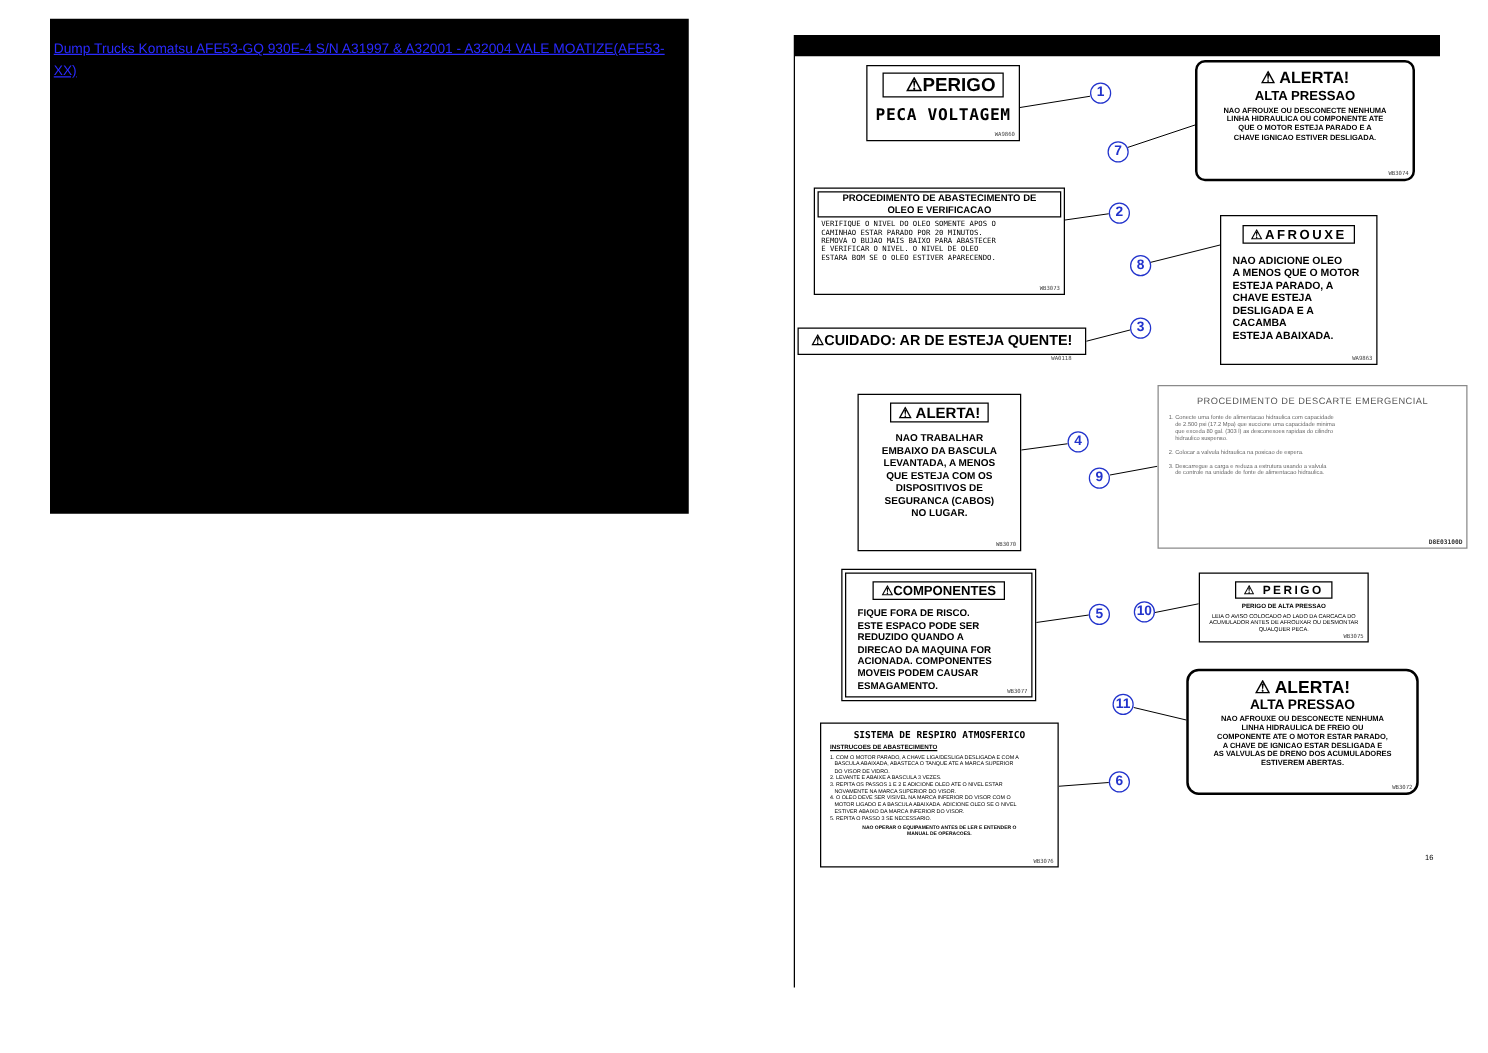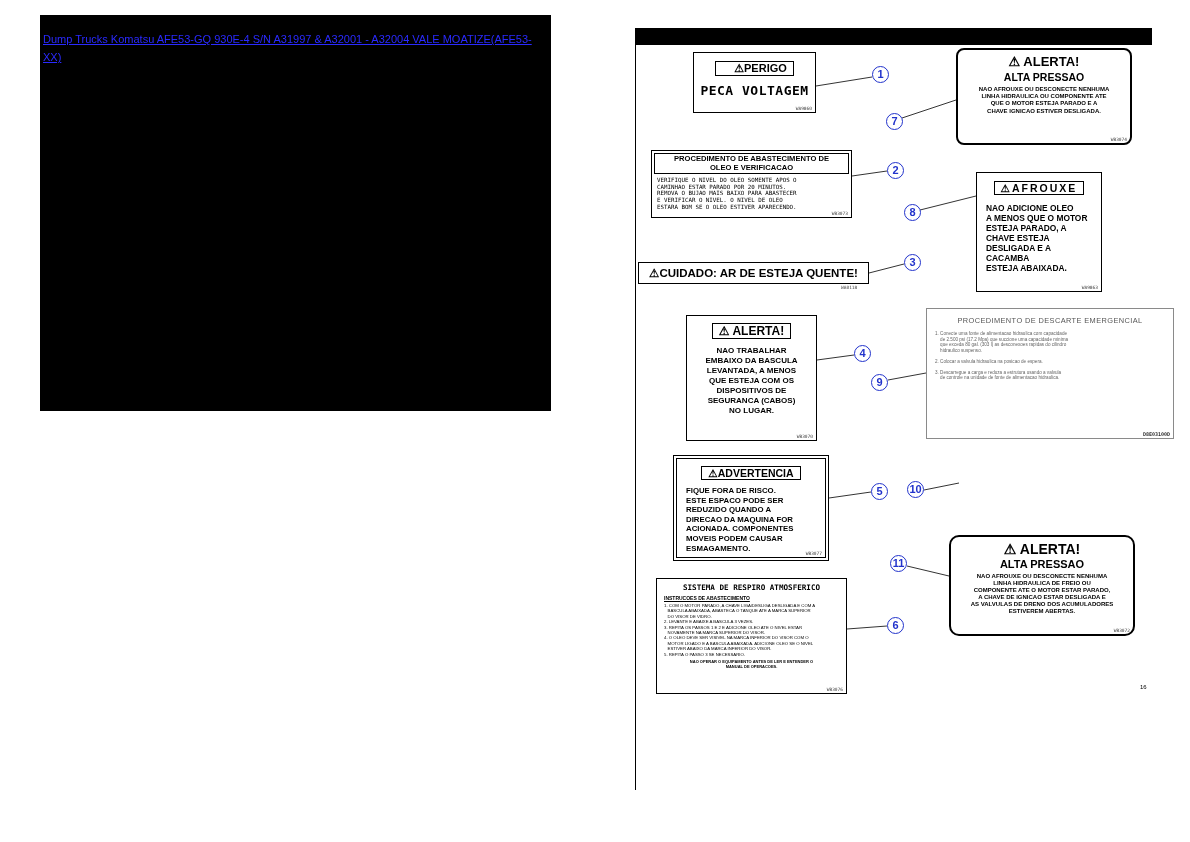--- a/index.html
+++ b/index.html
@@ -24,33 +24,33 @@
   .hbox { display: inline-block; border: 1px solid #000; font-weight: bold; padding: 0 6px;
           white-space: nowrap; }
   .code { position: absolute; right: 3px; bottom: 1px; font-size: 4.5px; color: #444;
           font-family: "DejaVu Sans Mono", monospace; }
   .pre  { white-space: pre-line; }
   .prew { white-space: pre-wrap; }
   .warn-ico { font-weight: bold; }
 
   
   .d-voltagem { left: 57px; top: 24px; width: 123px; height: 61px; text-align: center; padding-top: 5px; }
-  .d-voltagem .hbox { font-size: 11px; padding-left: 18px; }
+  .d-voltagem .hbox { font-size: 15px; padding-left: 18px; }
   .d-voltagem .body { font-family: "DejaVu Sans Mono", monospace; font-weight: bold;
                       font-size: 13px; margin-top: 7px; letter-spacing: 0.5px; }
 
   
   .d-alerta-top { left: 320px; top: 20px; width: 176px; height: 97px; border-width: 2px;
                   border-radius: 8px; text-align: center; padding-top: 4px; }
   .d-alerta-top .hdr { font-size: 13px; font-weight: bold; }
   .d-alerta-top .sub { font-size: 10.5px; font-weight: bold; margin: 2px 0 3px; }
   .d-alerta-top .body { font-size: 6px; font-weight: bold; line-height: 7.2px; }
 
   
-  .d-abastec { left: 15px; top: 122px; width: 201px; height: 68px; padding: 2px; }
+  .d-abastec { left: 15px; top: 122px; width: 201px; height: 86px; padding: 2px; }
   .d-abastec .hdr { display: block; border: 1px solid #000; font-weight: bold; font-size: 7.6px;
                     line-height: 8.6px; text-align: center; padding: 1px 0; }
   .d-abastec .body { font-family: "DejaVu Sans Mono", monospace; font-size: 5.8px;
                      line-height: 6.6px; padding: 3px 3px; }
 
   
   .d-cuidado { left: 340px; top: 144px; width: 126px; height: 120px; text-align: center; padding-top: 5px; }
   .d-cuidado .hbox { font-size: 10.5px; letter-spacing: 2px; }
   .d-cuidado .body { font-size: 8.4px; font-weight: bold; line-height: 10px; text-align: left;
                      padding-left: 9px; margin-top: 7px; }
@@ -213,32 +213,40 @@
 
 2. Colocar a valvula hidraulica na posicao de espera.
 
 3. Descarregue a carga e reduza a estrutura usando a valvula
     de controle na unidade de fonte de alimentacao hidraulica.</div>
       <div class="code">D8E03100D</div>
     </div>
 
     <div class="decal d-advert">
       <div class="inner">
-        <span class="hbox"><span class="warn-ico">⚠</span><span>ADVERTENCIA</span></span>
+        <span class="hbox"><span class="warn-ico">⚠</span><span>COMPONENTES</span></span>
         <div class="body pre">FIQUE FORA DE RISCO.
 ESTE ESPACO PODE SER
 REDUZIDO QUANDO A
 DIRECAO DA MAQUINA FOR
 ACIONADA. COMPONENTES
 MOVEIS PODEM CAUSAR
 ESMAGAMENTO.</div>
         <div class="code">WB3077</div>
       </div>
     </div>
 
+    <div class="decal d-perigo-sm">
+      <span class="hbox"><span class="warn-ico">⚠</span> <span>PERIGO</span></span>
+      <div class="sub">PERIGO DE ALTA PRESSAO</div>
+      <div class="body pre">LEIA O AVISO COLOCADO AO LADO DA CARCACA DO
+ACUMULADOR ANTES DE AFROUXAR OU DESMONTAR
+QUALQUER PECA.</div>
+      <div class="code">WB3075</div>
+    </div>
 
     <div class="decal d-alerta-bot">
       <div class="hdr"><span class="warn-ico">⚠</span> <span>ALERTA!</span></div>
       <div class="sub">ALTA PRESSAO</div>
       <div class="body pre">NAO AFROUXE OU DESCONECTE NENHUMA
 LINHA HIDRAULICA DE FREIO OU
 COMPONENTE ATE O MOTOR ESTAR PARADO,
 A CHAVE DE IGNICAO ESTAR DESLIGADA E
 AS VALVULAS DE DRENO DOS ACUMULADORES
 ESTIVEREM ABERTAS.</div>

